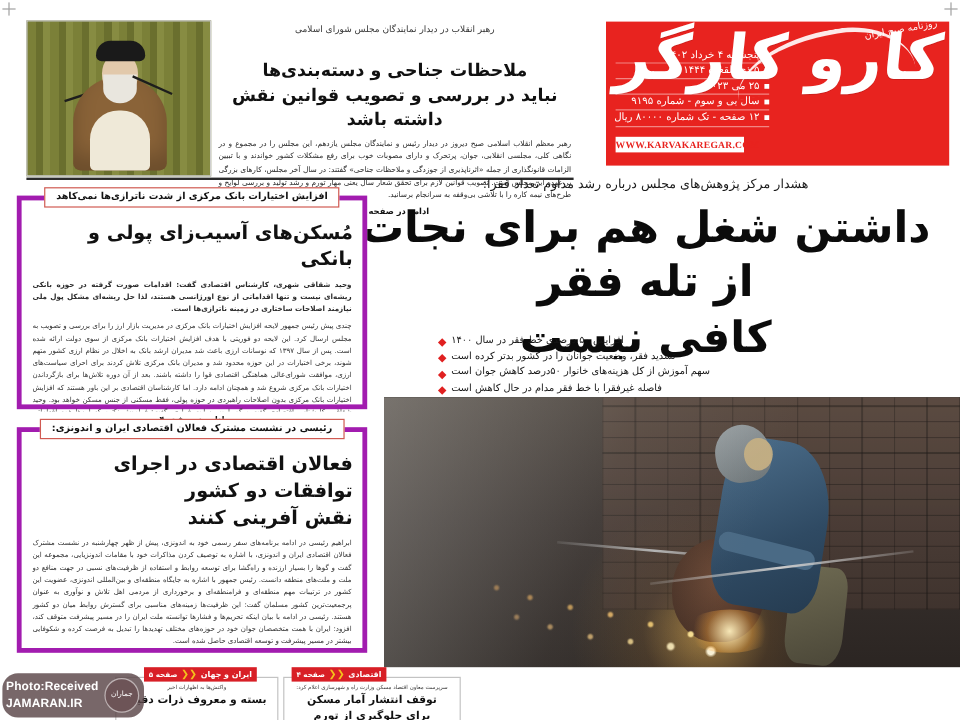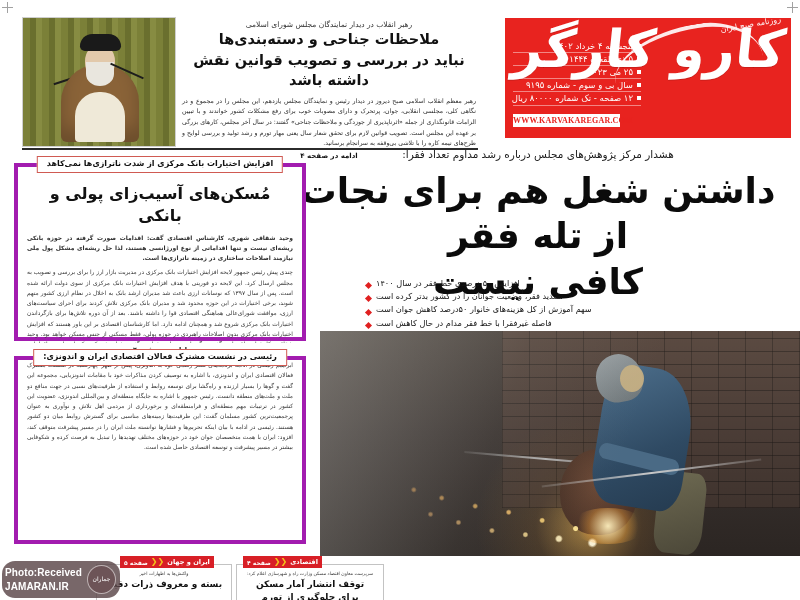--- a/index.html
+++ b/index.html
@@ -215,21 +215,21 @@
     position: absolute;
     left: 180px;
     top: 20px;
     width: 298px;
     direction: rtl;
     text-align: center;
   }
   .lead-kicker {
     font-size: 7.5px;
     color: #333;
-    margin-bottom: 0;
+    margin-bottom: 20px;
     line-height: 1.2;
   }
   .lead-head {
     font-size: 14.5px;
     font-weight: bold;
     color: #111;
     line-height: 1.42;
     margin-bottom: 5px;
   }
   .lead-body {
@@ -471,21 +471,21 @@
     color: #111;
     font-size: 8px;
     font-weight: bold;
     padding: 3px 9px;
     white-space: nowrap;
     direction: rtl;
     line-height: 1.1;
   }
   .box-head {
     margin: 16px 8px 5px;
-    text-align: center;
+    text-align: right;
     direction: rtl;
     font-size: 16px;
     font-weight: bold;
     color: #111;
     line-height: 1.4;
   }
   .box-lede {
     margin: 0 9px 4px;
     direction: rtl;
     text-align: justify;
@@ -717,20 +717,24 @@
   <div class="col-box" id="box-banking">
     <div class="box-badge">افزایش اختیارات بانک مرکزی از شدت ناترازی‌ها نمی‌کاهد</div>
     <div class="box-head">مُسکن‌های آسیب‌زای پولی و بانکی</div>
     <div class="box-lede">وحید شقاقی شهری، کارشناس اقتصادی گفت: اقدامات صورت گرفته در حوزه بانکی ریشه‌ای نیست و تنها اقداماتی از نوع اورژانسی هستند، لذا حل ریشه‌ای مشکل پول ملی نیازمند اصلاحات ساختاری در زمینه ناترازی‌ها است.</div>
     <div class="box-body" style="height:76px;">چندی پیش رئیس جمهور لایحه افزایش اختیارات بانک مرکزی در مدیریت بازار ارز را برای بررسی و تصویب به مجلس ارسال کرد. این لایحه دو فوریتی با هدف افزایش اختیارات بانک مرکزی از سوی دولت ارائه شده است. پس از سال ۱۳۹۷ که نوسانات ارزی باعث شد مدیران ارشد بانک به اخلال در نظام ارزی کشور متهم شوند، برخی اختیارات در این حوزه محدود شد و مدیران بانک مرکزی تلاش کردند برای احرای سیاست‌های ارزی، موافقت شورای‌عالی هماهنگی اقتصادی قوا را داشته باشند. بعد از آن دوره تلاش‌ها برای بازگرداندن اختیارات بانک مرکزی شروع شد و همچنان ادامه دارد. اما کارشناسان اقتصادی بر این باور هستند که افزایش اختیارات بانک مرکزی بدون اصلاحات راهبردی در حوزه پولی، فقط مسکنی از جنس مسکن خواهد بود. وحید شقاقی، کارشناس اقتصادی گفت و گو با وب سایت فراری، گفت: فراموش نکنیم که این‌ها همه اقداماتی مدیریتی، مرزی و سطحی محسوب می‌شوند. هدف این است که این اقدامات بتواند نهایتاً فعلی را تا حدودی التیام بخشد اما اقدامات اساسی و ریشه‌ای شامل اصلاحات ساختاری خواهد بود.</div>
     <div class="box-more">ادامه در صفحه ۴</div>
   </div>
 
   <div class="col-box" id="box-indonesia">
     <div class="box-badge">رئیسی در نشست مشترک فعالان اقتصادی ایران و اندونزی:</div>
+    <div class="box-head">
+      <div>فعالان اقتصادی در اجرای توافقات دو کشور</div>
+      <div>نقش آفرینی کنند</div>
+    </div>
     <div class="box-body" style="height:104px;">ابراهیم رئیسی در ادامه برنامه‌های سفر رسمی خود به اندونزی، پیش از ظهر چهارشنبه در نشست مشترک فعالان اقتصادی ایران و اندونزی، با اشاره به توصیف کردن مذاکرات خود با مقامات اندونزیایی، مجموعه این گفت و گوها را بسیار ارزنده و راه‌گشا برای توسعه روابط و استفاده از ظرفیت‌های نسبی در جهت منافع دو ملت و ملت‌های منطقه دانست. رئیس جمهور با اشاره به جایگاه منطقه‌ای و بین‌المللی اندونزی، عضویت این کشور در ترتیبات مهم منطقه‌ای و فرامنطقه‌ای و برخورداری از مردمی اهل تلاش و نوآوری به عنوان پرجمعیت‌ترین کشور مسلمان گفت: این ظرفیت‌ها زمینه‌های مناسبی برای گسترش روابط میان دو کشور هستند. رئیسی در ادامه با بیان اینکه تحریم‌ها و فشارها توانسته ملت ایران را در مسیر پیشرفت متوقف کند، افزود: ایران با همت متخصصان جوان خود در حوزه‌های مختلف تهدیدها را تبدیل به فرصت کرده و شکوفایی بیشتر در مسیر پیشرفت و توسعه اقتصادی حاصل شده است.</div>
   </div>
 
   <div class="bottom-strip">
 
     <div class="bottom-card" id="card-world">
       <div class="bc-kicker">واکنش‌ها به اظهارات اخیر</div>
       <div class="bc-head">بسته و معروف ذرات دقیق</div>
     </div>
 

